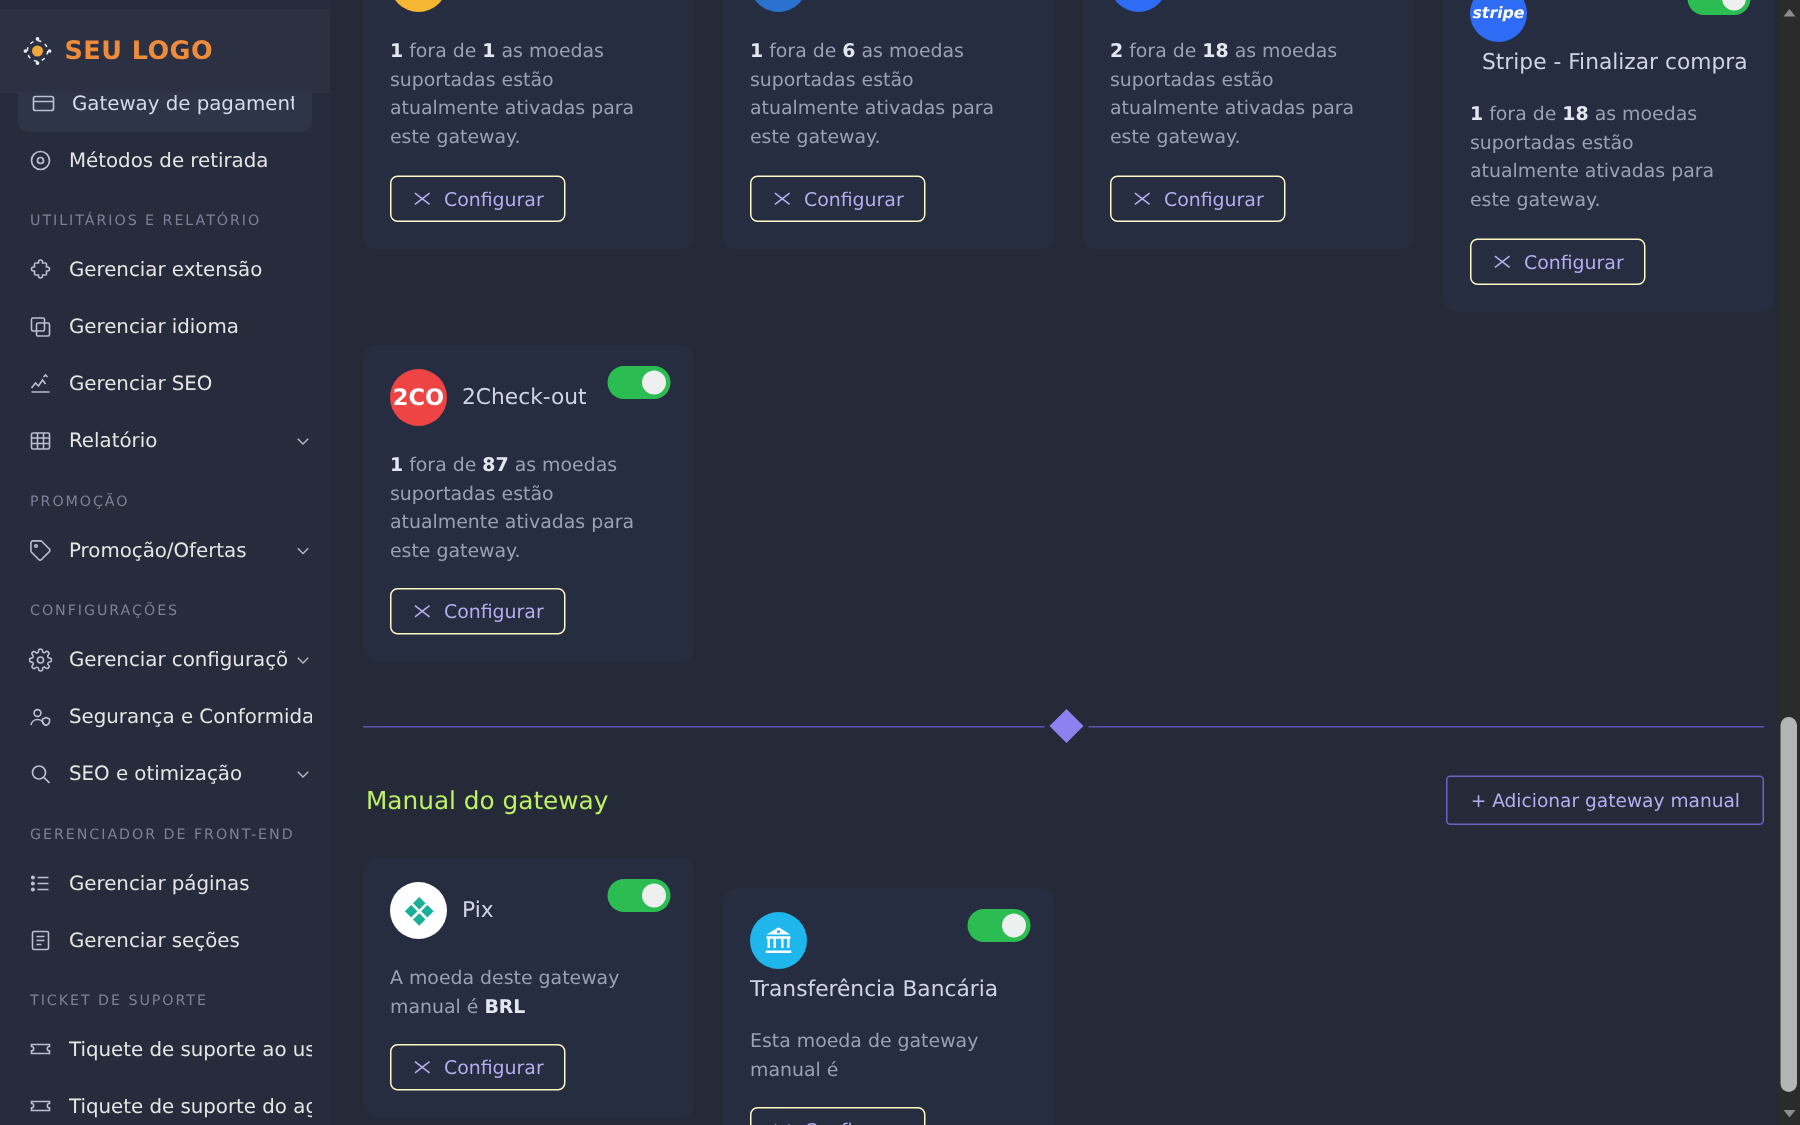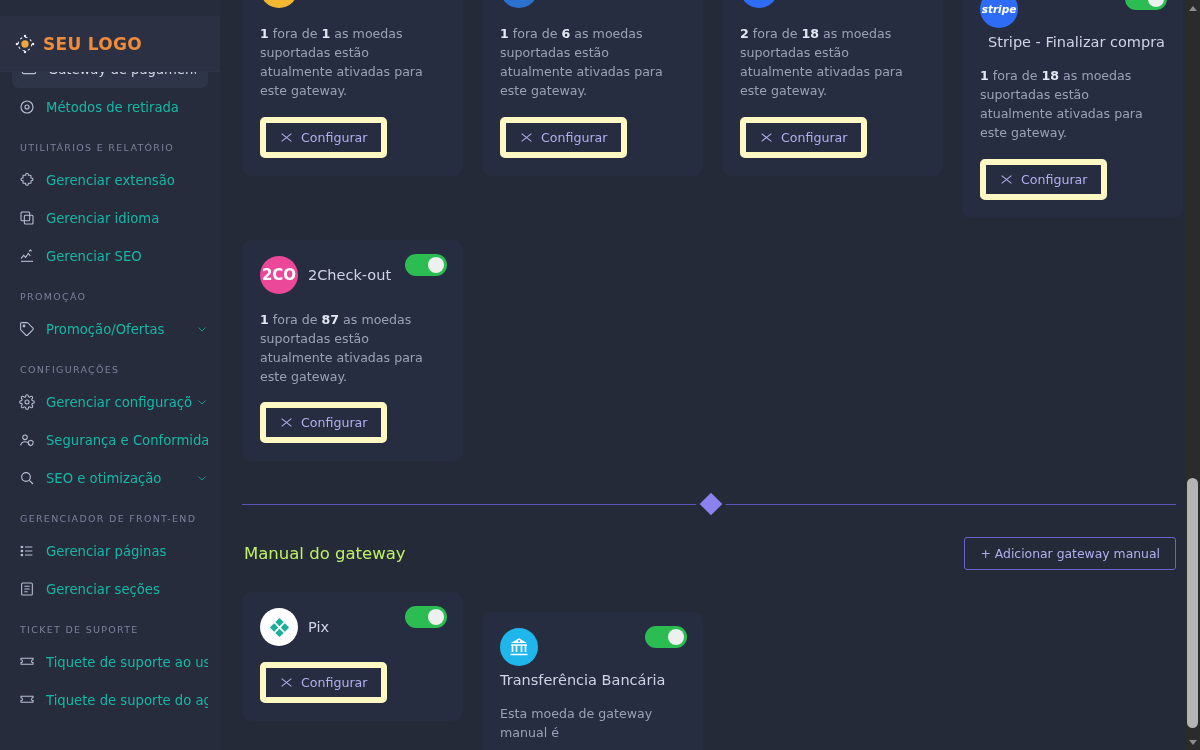--- a/index.html
+++ b/index.html
@@ -14,40 +14,40 @@
   
   .sidebar {
     width: 220px; height: 750px;
     background: #272c3c;
     position: relative;
     overflow: hidden;
     flex: 0 0 220px;
   }
   .sidebar-scroll { position: absolute; top: 0; left: 0; width: 220px; }
   .logo-bar {
-    position: absolute; top: 16px; left: 0;
+    position: absolute; top: 6px; left: 0;
     width: 220px; height: 56px;
     background: #2b3042;
     display: flex; align-items: center;
     padding-left: 14px;
     z-index: 5;
     border-bottom: 1px solid #2f344a;
   }
   .logo-icon { width: 22px; height: 22px; position: relative; flex: 0 0 22px; }
   .logo-text {
     color: #ef8c3c; font-weight: bold; font-size: 17px;
     letter-spacing: .3px; margin-left: 7px;
   }
 
   .nav-wrap { padding-top: 40px; }
   .nav-item {
     height: 38px;
     display: flex; align-items: center;
     padding: 0 12px 0 18px;
-    color: #14b8a6;
+    color: #e5e5e5;
     font-size: 13.2px;
     white-space: nowrap;
     position: relative;
   }
   .nav-item.active {
     background: #2f3548;
     border-radius: 7px;
     margin: 0 12px;
     padding-left: 8px;
     color: #d6dbe9;
@@ -115,21 +115,21 @@
     background: #eef0ef;
   }
   .card-desc {
     color: #9aa0b6; font-size: 12.6px; line-height: 1.52;
     margin-top: 16px;
   }
   .card-desc b { color: #e3e7f2; font-weight: bold; }
   .btn-outline {
     margin-top: 16px;
     display: inline-flex; align-items: center; gap: 8px;
-    border: 6px solid #fef9c3;
+    border: 1px solid #fef9c3;
     color: #b3aef0;
     background: transparent;
     border-radius: 5px;
     font-size: 12.6px;
     padding: 7px 14px;
     font-family: inherit;
   }
   .btn-outline .ico svg { width: 13px; height: 13px; display: block; }
 
   .row2 { margin-top: 22px; }
@@ -269,20 +269,34 @@
           <span class="ico">
             <svg viewBox="0 0 24 24" fill="none" stroke="currentColor" stroke-width="1.6">
               <path d="M3 16l4-5 3 3 4-6 3 4"></path>
                 <path d="M3 20h18"></path>
                 <path d="M15 5l2-2 2 2"></path>
             </svg>
           </span>
           <span class="lbl">Gerenciar SEO</span>
         </div>
 
+        <div class="nav-item">
+          <span class="ico">
+            <svg viewBox="0 0 24 24" fill="none" stroke="currentColor" stroke-width="1.6">
+              <rect x="3" y="4" width="18" height="16" rx="1.5"></rect>
+                <path d="M3 9h18M3 14.5h18M9 4v16M15 4v16"></path>
+            </svg>
+          </span>
+          <span class="lbl">Relatório</span>
+          <span class="chev">
+            <svg viewBox="0 0 24 24" fill="none" stroke="currentColor" stroke-width="2">
+                <path d="M5 9l7 7 7-7"></path>
+              </svg>
+          </span>
+        </div>
 
         <div class="nav-section">PROMOÇÃO</div>
 
         <div class="nav-item">
           <span class="ico">
             <svg viewBox="0 0 24 24" fill="none" stroke="currentColor" stroke-width="1.6">
               <path d="M20.6 13.4 13 21a2 2 0 0 1-2.8 0l-7.2-7.2A2 2 0 0 1 2.4 12V4.4A2 2 0 0 1 4.4 2.4H12a2 2 0 0 1 1.4.6l7.2 7.2a2 2 0 0 1 0 3.2z"></path>
               <circle cx="7.5" cy="7.5" r="1.3"></circle>
             </svg>
           </span>
@@ -480,21 +494,21 @@
         </div>
 
       </div>
 
       <div class="cards-row row2">
         <div class="card">
           <div class="toggle">
               <span class="knob"></span>
             </div>
           <div class="card-head">
-            <span class="brand-ico" style="background:#ec4899;font-size:15px;">
+            <span class="brand-ico" style="background:#ef4444;font-size:15px;">
               <span>2CO</span>
             </span>
             <span class="card-title">2Check-out</span>
           </div>
           <div class="card-desc">
             <b>1</b><span> fora de </span><b>87</b><span> as moedas suportadas estão atualmente ativadas para este gateway.</span>
           </div>
           <button class="btn-outline">
             <span class="ico">
               <svg viewBox="0 0 24 24" fill="none" stroke="currentColor" stroke-width="1.9">
@@ -528,20 +542,23 @@
                 <g fill="#18b09b">
                   <path d="M12 2.8 16 6.8 12 10.8 8 6.8z"></path>
                   <path d="M12 13.2 16 17.2 12 21.2 8 17.2z"></path>
                   <path d="M2.8 12 6.8 8 10.8 12 6.8 16z"></path>
                   <path d="M13.2 12 17.2 8 21.2 12 17.2 16z"></path>
                 </g>
               </svg>
             </span>
             <span class="card-title">Pix</span>
           </div>
+          <div class="card-desc">
+            <span>A moeda deste gateway manual é </span><b>BRL</b>
+          </div>
           <button class="btn-outline">
             <span class="ico">
               <svg viewBox="0 0 24 24" fill="none" stroke="currentColor" stroke-width="1.9">
                   <path d="M3 5l18 14M21 5 3 19"></path>
                 </svg>
             </span>
             <span>Configurar</span>
           </button>
         </div>
 

